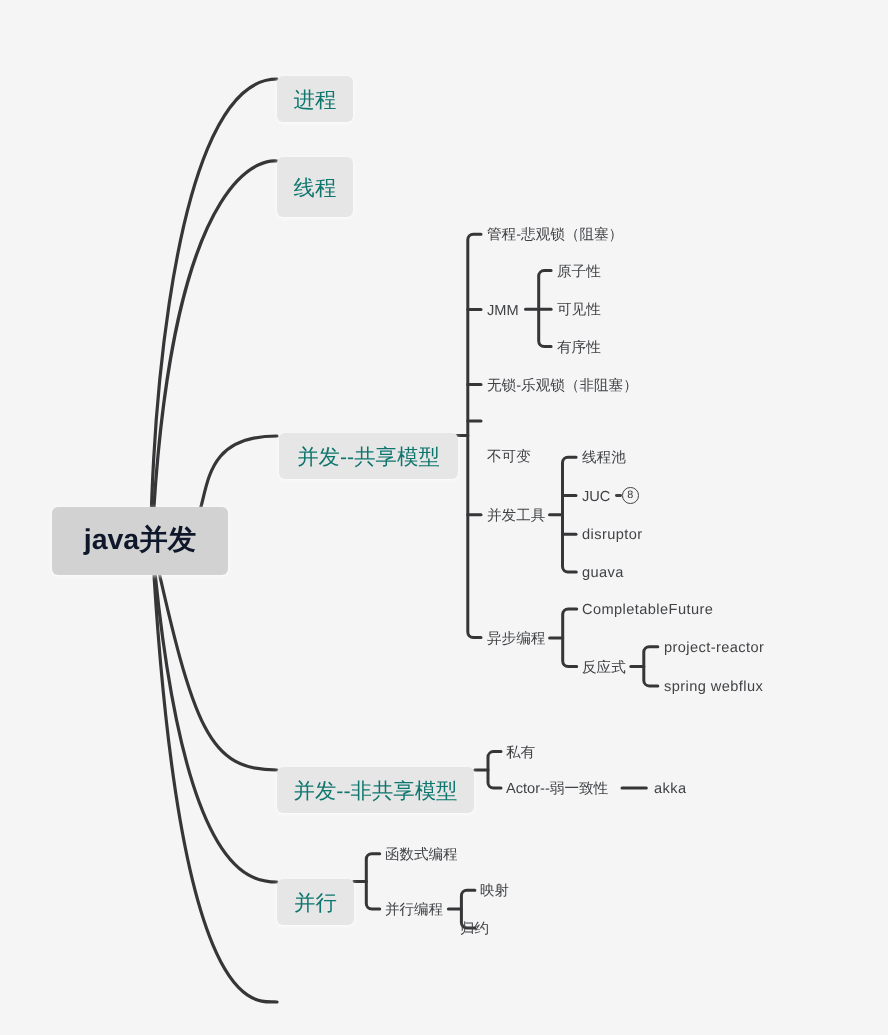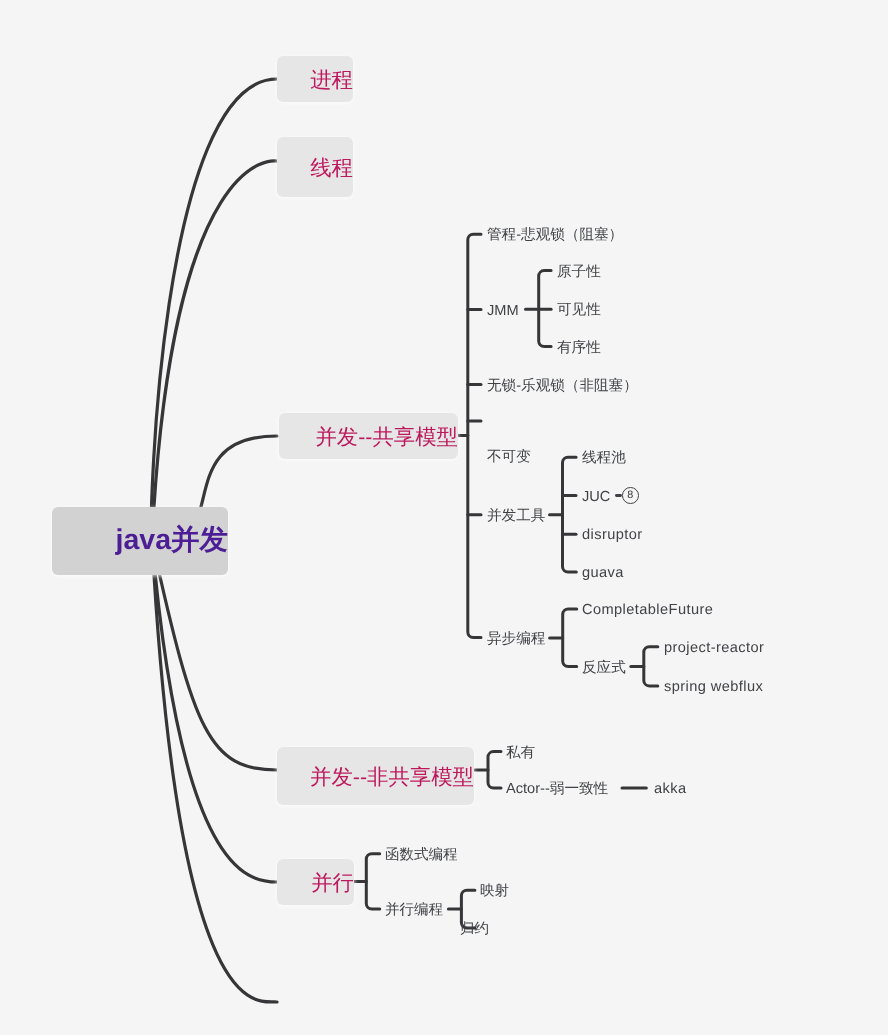--- a/index.html
+++ b/index.html
@@ -5,22 +5,22 @@
 <style>
   html,body{margin:0;padding:0;}
   body{width:888px;height:1035px;background:#f5f5f5;overflow:hidden;
        font-family:"Liberation Sans",sans-serif;
        -webkit-font-smoothing:antialiased;text-rendering:geometricPrecision;}
   #stage{position:relative;width:888px;height:1035px;background:#f5f5f5;}
   svg.links{position:absolute;left:0;top:0;width:888px;height:1035px;pointer-events:none;}
   .node{position:absolute;box-sizing:border-box;white-space:nowrap;will-change:transform;}
   .boxnode{border-radius:6px;display:flex;align-items:center;
            box-shadow:0 1px 4px rgba(255,255,255,0.85);}
-  .root{background:#d2d2d2;color:#4c1d95;font-weight:700;font-size:28.5px;justify-content:flex-end;}
-  .branch{background:#e6e6e6;color:#be185d;font-size:21.4px;justify-content:flex-end;}
+  .root{background:#d2d2d2;color:#0f172a;font-weight:700;font-size:28.5px;justify-content:center;}
+  .branch{background:#e6e6e6;color:#0f766e;font-size:21.4px;justify-content:center;margin-top:20px;}
   .branch>span{position:relative;top:1.3px;}
   .leaf{color:#404246;font-size:14.6px;line-height:1;display:flex;align-items:center;
         transform:translateY(-50%) translateY(1.6px);}
   .leaf-sm{font-size:14.5px;}
   .latin{letter-spacing:0.42px;}
   .badge{position:absolute;width:16.7px;height:16.7px;border:1.3px solid #404246;border-radius:50%;
          display:flex;align-items:center;justify-content:center;font-size:10.8px;color:#3a3a3c;padding-top:1px;
          box-sizing:border-box;line-height:1;left:621.5px;top:487px;will-change:transform;}
   .hstub-abs{position:absolute;left:615.3px;top:494px;width:7px;height:2.8px;background:#404246;border-radius:1.4px;}
 </style>
@@ -83,21 +83,21 @@
   </div>
 
   <div class="node boxnode branch" style="left:277px;top:137px;width:76px;height:60px;">
     <span>线程</span>
   </div>
 
   <div class="node boxnode branch" style="left:279px;top:413px;width:179px;height:46px;">
     <span>并发--共享模型</span>
   </div>
 
-  <div class="node boxnode branch" style="left:277px;top:747px;width:197px;height:58px;">
+  <div class="node boxnode branch" style="left:277px;top:747px;width:197px;height:46px;">
     <span>并发--非共享模型</span>
   </div>
 
   <div class="node boxnode branch" style="left:277px;top:859px;width:77px;height:46px;">
     <span>并行</span>
   </div>
 
 
   <div class="node leaf" style="left:487px;top:234.3px;">
     <span>管程-悲观锁（阻塞）</span>

